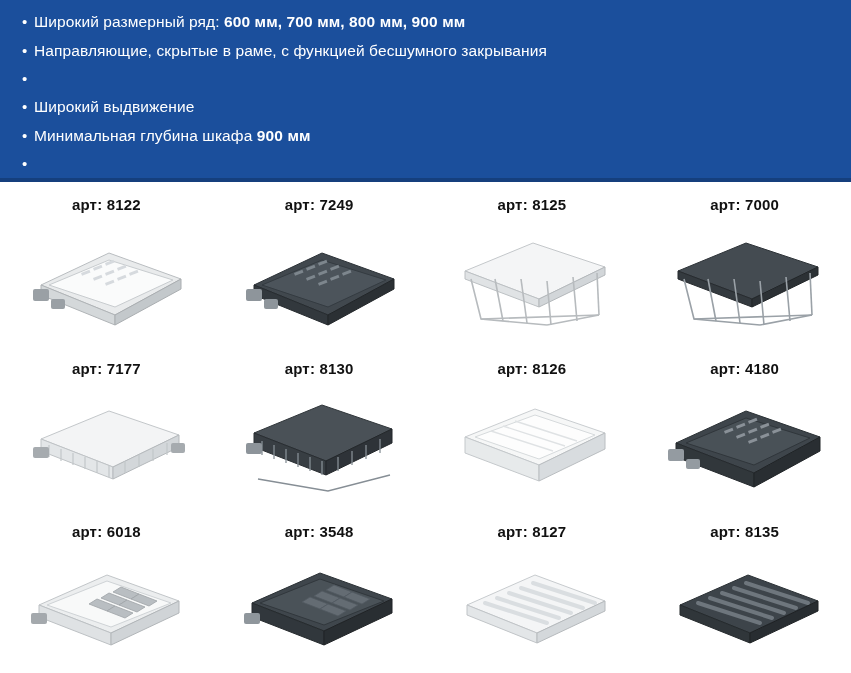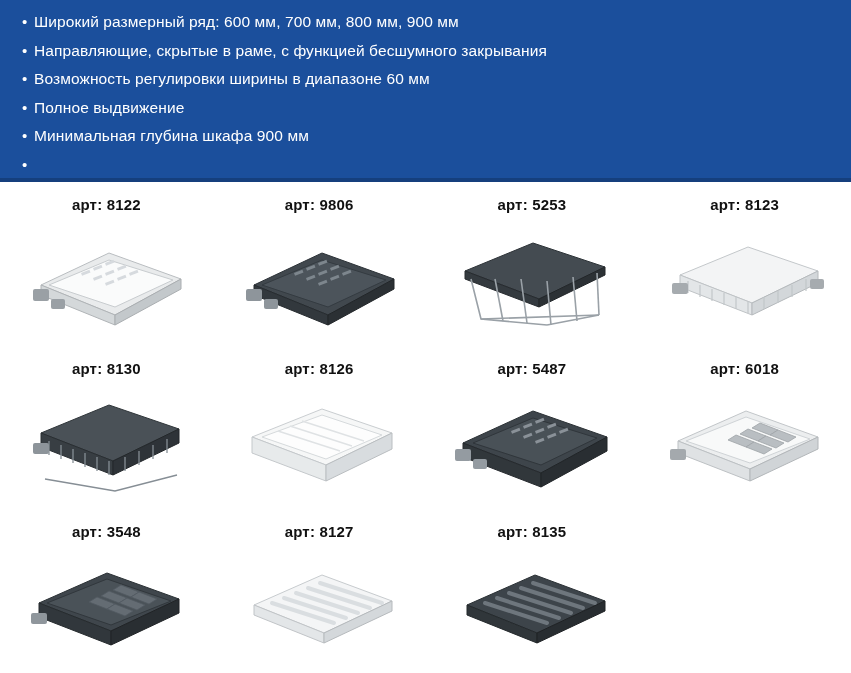--- a/index.html
+++ b/index.html
@@ -52,21 +52,21 @@
     width: 12px;
     flex: 0 0 12px;
     color: #ffffff;
     font-size: 15px;
     line-height: 1;
   }
   .feature-text {
     display: inline;
   }
   .feature-text b {
-    font-weight: normal;
+    font-weight: bold;
     margin-top: 19px;
   }
   
   .grid {
     position: absolute;
     left: 0;
     top: 182px;
     width: 851px;
     height: 491px;
     display: grid;
@@ -108,25 +108,24 @@
     <div class="feature">
       <span class="bullet">•</span>
       <span class="feature-text"><span>Широкий размерный ряд: </span><b>600 мм, 700 мм, 800 мм, 900 мм</b><span></span></span>
     </div>
     <div class="feature">
       <span class="bullet">•</span>
       <span class="feature-text"><span>Направляющие, скрытые в раме, с функцией  бесшумного закрывания</span><b></b><span></span></span>
     </div>
     <div class="feature">
       <span class="bullet">•</span>
-      <span class="feature-text"><span>Возможность регулировки ширины в диапазоне </span><b>60 мм</b><span></span></span>
-    </div>
-    <div class="feature">
-      <span class="bullet">•</span>
-      <span class="feature-text"><span>Полное выдвижение</span><b></b><span></span></span>
+    </div>
+    <div class="feature">
+      <span class="bullet">•</span>
+      <span class="feature-text"><span>Широкий выдвижение</span><b></b><span></span></span>
     </div>
     <div class="feature">
       <span class="bullet">•</span>
       <span class="feature-text"><span>Минимальная глубина шкафа </span><b>900 мм</b><span></span></span>
     </div>
     <div class="feature">
       <span class="bullet">•</span>
     </div>
   </div>
 
@@ -153,21 +152,21 @@
               <rect x="118" y="46" width="9" height="3" transform="rotate(-21 118 46)"></rect>
             </g>
             <rect x="22" y="62" width="16" height="12" rx="2" fill="#9aa0a5"></rect>
             <rect x="40" y="72" width="14" height="10" rx="2" fill="#9aa0a5"></rect>
           </g>
         </svg>
       </div>
     </div>
 
     <div class="cell">
-      <div class="art-label">арт: 9806</div>
+      <div class="art-label">арт: 7249</div>
       <div class="art-img">
         <svg width="190" height="110" viewBox="0 0 190 110">
           <g>
             <polygon points="30,58 98,26 170,52 104,88" fill="#41484e" stroke="#2c3237" stroke-width="1"></polygon>
             <polygon points="38,58 98,33 162,53 104,80" fill="#4c545b" stroke="#343b41" stroke-width="1"></polygon>
             <polygon points="30,58 104,88 104,98 30,68" fill="#32383d" stroke="#272c30" stroke-width="1"></polygon>
             <polygon points="104,88 170,52 170,62 104,98" fill="#2b3034" stroke="#222629" stroke-width="1"></polygon>
             <g fill="#7d868d">
               <rect x="70" y="46" width="9" height="3" transform="rotate(-21 70 46)"></rect>
               <rect x="82" y="51" width="9" height="3" transform="rotate(-21 82 51)"></rect>
@@ -179,23 +178,45 @@
               <rect x="106" y="41" width="9" height="3" transform="rotate(-21 106 41)"></rect>
               <rect x="118" y="46" width="9" height="3" transform="rotate(-21 118 46)"></rect>
             </g>
             <rect x="22" y="62" width="16" height="12" rx="2" fill="#8e959b"></rect>
             <rect x="40" y="72" width="14" height="10" rx="2" fill="#8e959b"></rect>
           </g>
         </svg>
       </div>
     </div>
 
-
-    <div class="cell">
-      <div class="art-label">арт: 5253</div>
+    <div class="cell">
+      <div class="art-label">арт: 8125</div>
+      <div class="art-img">
+        <svg width="190" height="110" viewBox="0 0 190 110">
+          <g>
+            <polygon points="28,44 96,16 168,40 102,72" fill="#f4f5f6" stroke="#c3c7ca" stroke-width="1"></polygon>
+            <polygon points="28,44 102,72 102,80 28,52" fill="#e0e3e5" stroke="#bcc0c3" stroke-width="1"></polygon>
+            <polygon points="102,72 168,40 168,48 102,80" fill="#d2d6d9" stroke="#b4b8bb" stroke-width="1"></polygon>
+            <g stroke="#b7bbbe" stroke-width="1.6" fill="none">
+              <path d="M34,52 L44,92 L110,98"></path>
+              <path d="M58,52 L66,94"></path>
+              <path d="M84,52 L90,96"></path>
+              <path d="M110,54 L114,98"></path>
+              <path d="M136,50 L140,94"></path>
+              <path d="M160,46 L162,88"></path>
+              <path d="M44,92 L162,88"></path>
+              <path d="M110,98 L162,88"></path>
+            </g>
+          </g>
+        </svg>
+      </div>
+    </div>
+
+    <div class="cell">
+      <div class="art-label">арт: 7000</div>
       <div class="art-img">
         <svg width="190" height="110" viewBox="0 0 190 110">
           <g>
             <polygon points="28,44 96,16 168,40 102,72" fill="#444b51" stroke="#2e3338" stroke-width="1"></polygon>
             <polygon points="28,44 102,72 102,80 28,52" fill="#343a3f" stroke="#272b2f" stroke-width="1"></polygon>
             <polygon points="102,72 168,40 168,48 102,80" fill="#2c3135" stroke="#222629" stroke-width="1"></polygon>
             <g stroke="#9aa1a7" stroke-width="1.6" fill="none">
               <path d="M34,52 L44,92 L110,98"></path>
               <path d="M58,52 L66,94"></path>
               <path d="M84,52 L90,96"></path>
@@ -204,21 +225,21 @@
               <path d="M160,46 L162,88"></path>
               <path d="M44,92 L162,88"></path>
               <path d="M110,98 L162,88"></path>
             </g>
           </g>
         </svg>
       </div>
     </div>
 
     <div class="cell">
-      <div class="art-label">арт: 8123</div>
+      <div class="art-label">арт: 7177</div>
       <div class="art-img">
         <svg width="190" height="110" viewBox="0 0 190 110">
           <g>
             <polygon points="30,48 98,20 168,44 102,76" fill="#f3f4f5" stroke="#c3c7ca" stroke-width="1"></polygon>
             <polygon points="30,48 102,76 102,88 30,60" fill="#e3e6e8" stroke="#bfc3c6" stroke-width="1"></polygon>
             <polygon points="102,76 168,44 168,56 102,88" fill="#d3d7da" stroke="#b5b9bc" stroke-width="1"></polygon>
             <g stroke="#c2c6c9" stroke-width="1.2" fill="none">
               <path d="M38,54 L38,66"></path>
                 <path d="M50,58 L50,70"></path>
                 <path d="M62,62 L62,74"></path>
@@ -277,21 +298,21 @@
               <path d="M54,40 L116,60"></path>
               <path d="M66,35 L128,55"></path>
               <path d="M78,30 L140,50"></path>
             </g>
           </g>
         </svg>
       </div>
     </div>
 
     <div class="cell">
-      <div class="art-label">арт: 5487</div>
+      <div class="art-label">арт: 4180</div>
       <div class="art-img">
         <svg width="190" height="110" viewBox="0 0 190 110">
           <g>
             <polygon points="26,52 96,20 170,46 104,82" fill="#3e454b" stroke="#2b3135" stroke-width="1"></polygon>
             <polygon points="36,52 96,27 160,47 104,74" fill="#495157" stroke="#30363b" stroke-width="1"></polygon>
             <polygon points="26,52 104,82 104,96 26,66" fill="#31373b" stroke="#262a2e" stroke-width="1"></polygon>
             <polygon points="104,82 170,46 170,60 104,96" fill="#292e32" stroke="#202427" stroke-width="1"></polygon>
             <g fill="#8a9198">
               <rect x="74" y="40" width="9" height="3" transform="rotate(-21 74 40)"></rect>
               <rect x="86" y="45" width="9" height="3" transform="rotate(-21 86 45)"></rect>

